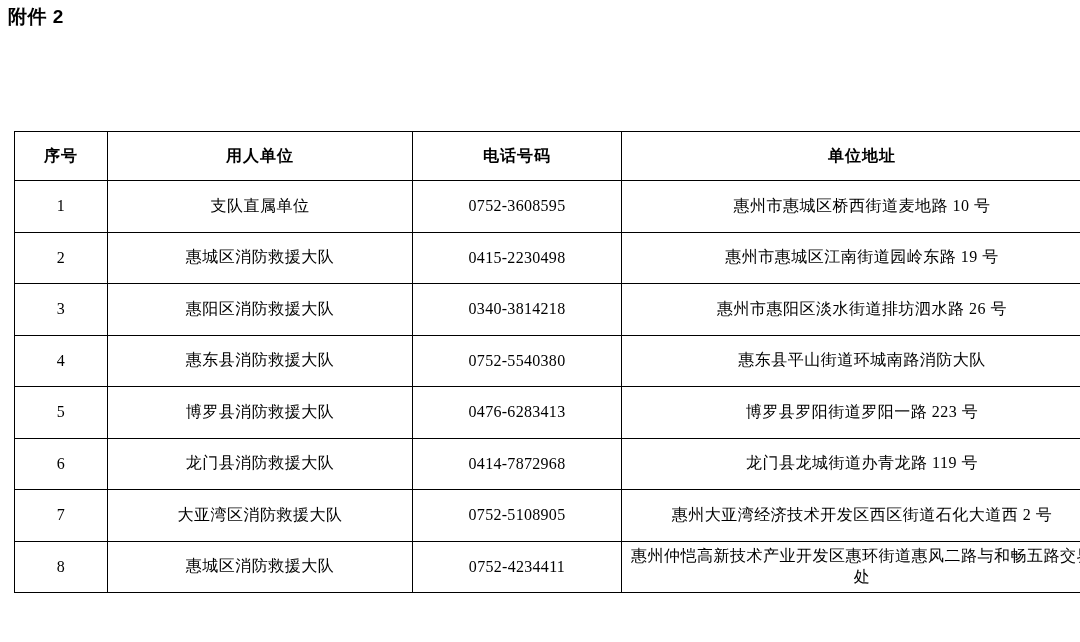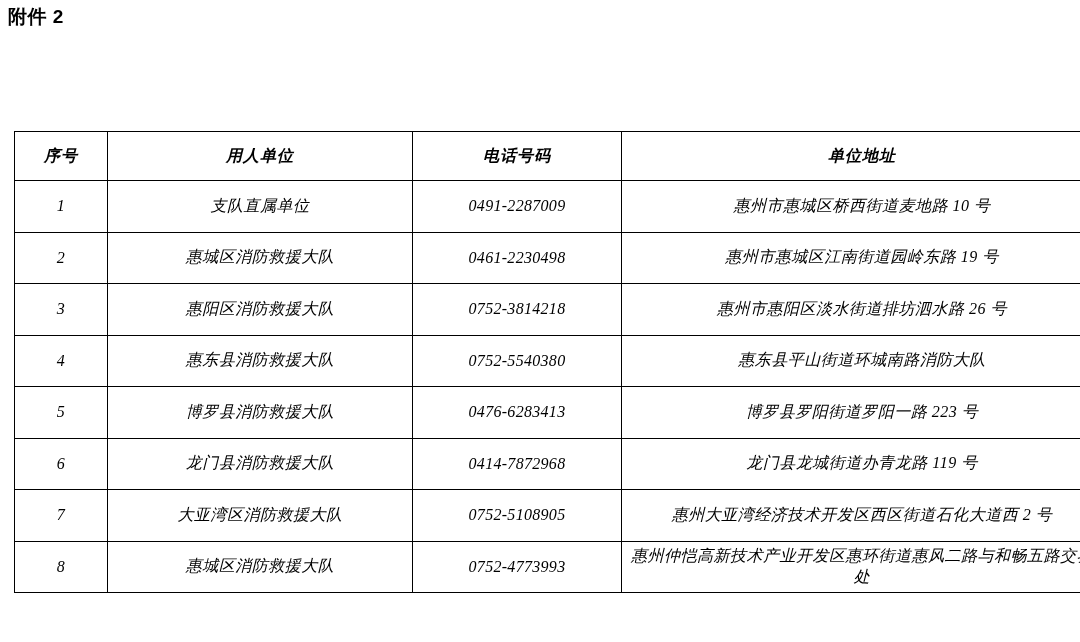--- a/index.html
+++ b/index.html
@@ -28,21 +28,20 @@
     font-weight: bold;
     font-size: 19px;
     letter-spacing: 0.5px;
     color: #000;
   }
   .table-wrap {
     position: absolute;
     left: 14px;
     top: 131px;
     width: 1052px;
-    font-style: italic;
   }
   table.contact-table {
     border-collapse: collapse;
     width: 1052px;
     table-layout: fixed;
   }
   table.contact-table th,
   table.contact-table td {
     border: 1px solid #000000;
     text-align: center;
@@ -82,33 +81,33 @@
           <th class="idx cn">序号</th>
           <th class="unit cn">用人单位</th>
           <th class="phone cn">电话号码</th>
           <th class="addr cn">单位地址</th>
         </tr>
       </thead>
       <tbody>
         <tr>
           <td class="idx num">1</td>
           <td class="unit cn">支队直属单位</td>
-          <td class="phone num">0491-2287009</td>
+          <td class="phone num">0752-3608595</td>
           <td class="addr cn">惠州市惠城区桥西街道麦地路 10 号</td>
         </tr>
         <tr>
           <td class="idx num">2</td>
           <td class="unit cn">惠城区消防救援大队</td>
-          <td class="phone num">0461-2230498</td>
+          <td class="phone num">0415-2230498</td>
           <td class="addr cn">惠州市惠城区江南街道园岭东路 19 号</td>
         </tr>
         <tr>
           <td class="idx num">3</td>
           <td class="unit cn">惠阳区消防救援大队</td>
-          <td class="phone num">0752-3814218</td>
+          <td class="phone num">0340-3814218</td>
           <td class="addr cn">惠州市惠阳区淡水街道排坊泗水路 26 号</td>
         </tr>
         <tr>
           <td class="idx num">4</td>
           <td class="unit cn">惠东县消防救援大队</td>
           <td class="phone num">0752-5540380</td>
           <td class="addr cn">惠东县平山街道环城南路消防大队</td>
         </tr>
         <tr>
           <td class="idx num">5</td>
@@ -124,20 +123,20 @@
         </tr>
         <tr>
           <td class="idx num">7</td>
           <td class="unit cn">大亚湾区消防救援大队</td>
           <td class="phone num">0752-5108905</td>
           <td class="addr cn">惠州大亚湾经济技术开发区西区街道石化大道西 2 号</td>
         </tr>
         <tr>
           <td class="idx num">8</td>
           <td class="unit cn">惠城区消防救援大队</td>
-          <td class="phone num">0752-4773993</td>
+          <td class="phone num">0752-4234411</td>
           <td class="addr cn">惠州仲恺高新技术产业开发区惠环街道惠风二路与和畅五路交界处</td>
         </tr>
       </tbody>
     </table>
   </div>
 
 </div>
 
 </body></html>

